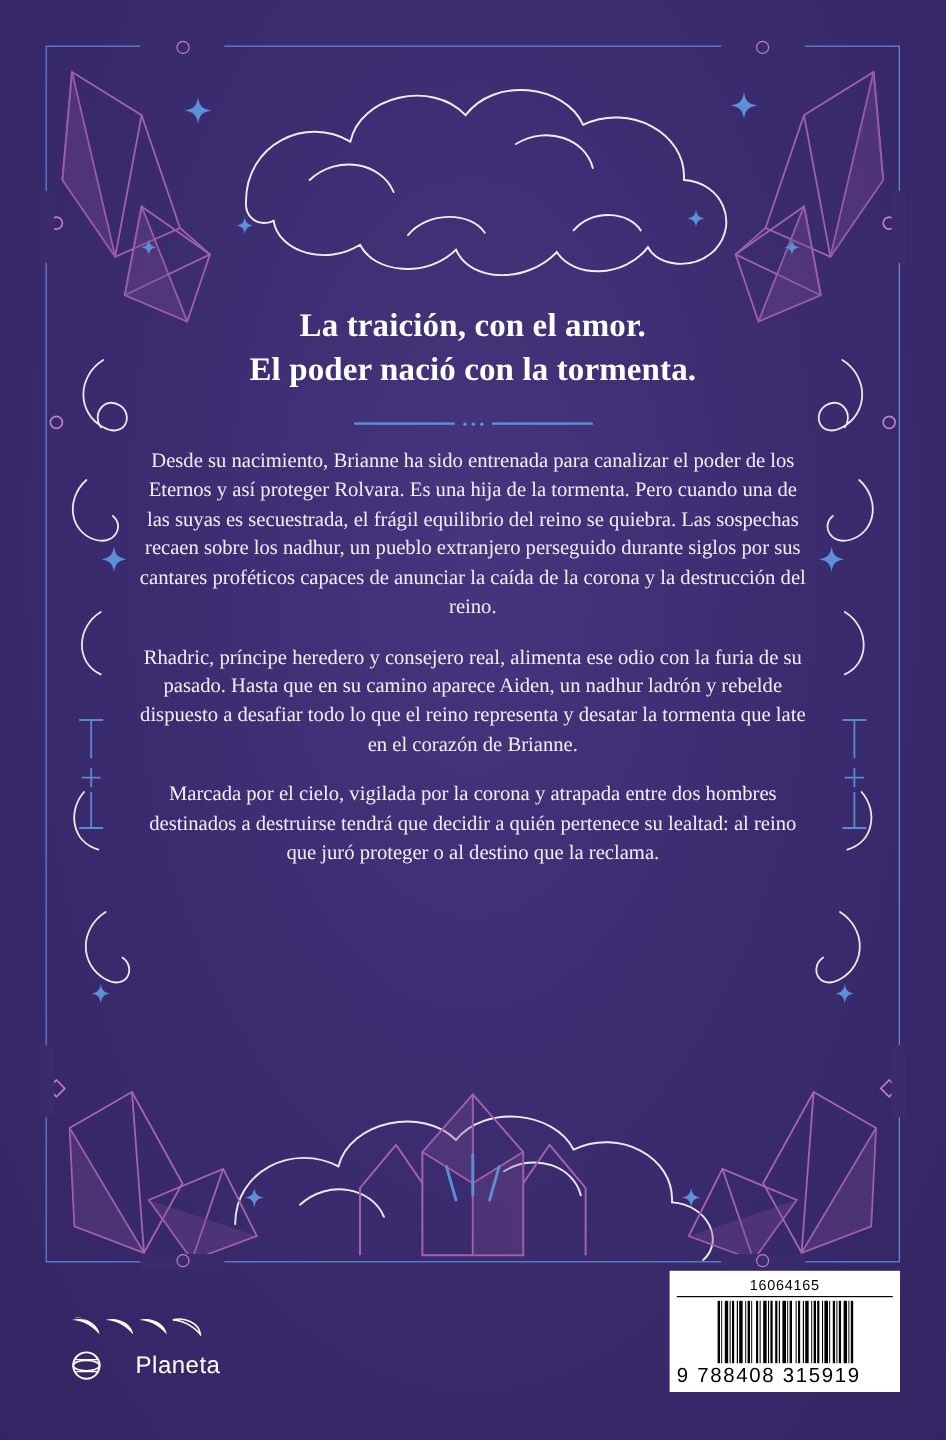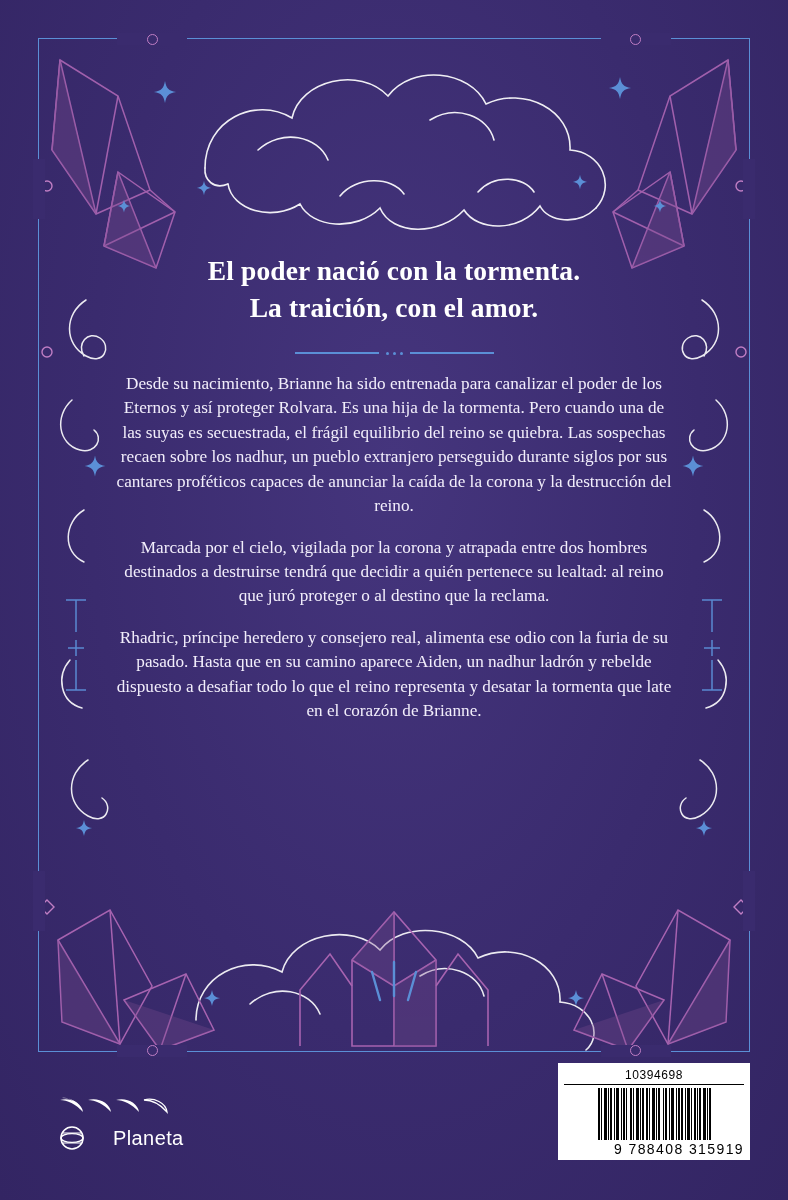--- a/index.html
+++ b/index.html
@@ -208,23 +208,23 @@
     align-items: flex-end;
     gap: 0;
     justify-content: center;
   }
   .bars span {
     display: block;
     background: #000;
     height: 100%;
   }
   .barcode-num {
-    text-align: right;
+    text-align: left;
     font-family: "Liberation Sans", sans-serif;
-    font-size: 14px;
+    font-size: 17px;
     color: #000;
     letter-spacing: 1.4px;
     margin-top: 1px;
   }
 </style>
 </head>
 <body>
 
 <div class="cover">
 
@@ -384,38 +384,38 @@
     <span class="frame-break fb-right-t"></span>
     <span class="frame-break fb-right-b"></span>
     <span class="corner-dot" style="left:108px; top:-5px;"></span>
     <span class="corner-dot" style="right:108px; top:-5px;"></span>
     <span class="corner-dot" style="left:108px; bottom:-5px;"></span>
     <span class="corner-dot" style="right:108px; bottom:-5px;"></span>
   </div>
 
   <div class="content">
     <div class="tagline">
+      <div>La traición, con el amor.</div>
       <div>El poder nació con la tormenta.</div>
-      <div>La traición, con el amor.</div>
     </div>
 
     <div class="divider">
       <span class="dline"></span>
       <span class="ddots">
           <i></i>
           <i></i>
           <i></i>
         </span>
       <span class="dline"></span>
     </div>
 
     <div class="blurb">
       <p>Desde su nacimiento, Brianne ha sido entrenada para canalizar el poder de los Eternos y así proteger Rolvara. Es una hija de la tormenta. Pero cuando una de las suyas es secuestrada, el frágil equilibrio del reino se quiebra. Las sospechas recaen sobre los nadhur, un pueblo extranjero perseguido durante siglos por sus cantares proféticos capaces de anunciar la caída de la corona y la destrucción del reino.</p>
+      <p>Rhadric, príncipe heredero y consejero real, alimenta ese odio con la furia de su pasado. Hasta que en su camino aparece Aiden, un nadhur ladrón y rebelde dispuesto a desafiar todo lo que el reino representa y desatar la tormenta que late en el corazón de Brianne.</p>
       <p>Marcada por el cielo, vigilada por la corona y atrapada entre dos hombres destinados a destruirse tendrá que decidir a quién pertenece su lealtad: al reino que juró proteger o al destino que la reclama.</p>
-      <p>Rhadric, príncipe heredero y consejero real, alimenta ese odio con la furia de su pasado. Hasta que en su camino aparece Aiden, un nadhur ladrón y rebelde dispuesto a desafiar todo lo que el reino representa y desatar la tormenta que late en el corazón de Brianne.</p>
     </div>
   </div>
 
   <div class="footer">
 
     <div class="moons">
       <svg width="110" height="22" viewBox="0 0 110 22">
         <g fill="#ffffff">
           <path d="M4,4 C16,4 22,10 22,16 C22,10 10,2 4,4 Z"></path>
           <path d="M2,6 C12,3 24,9 25,18 C18,10 9,6 2,6 Z"></path>
@@ -436,21 +436,21 @@
       <svg width="28" height="28" viewBox="0 0 28 28">
         <circle cx="14" cy="14" r="11" fill="none" stroke="#ffffff" stroke-width="1.6"></circle>
         <ellipse cx="14" cy="14" rx="11" ry="4.4" fill="none" stroke="#ffffff" stroke-width="1.4"></ellipse>
         <path d="M5,9 L23,9 M5,19 L23,19" stroke="#ffffff" stroke-width="1.2" fill="none"></path>
       </svg>
       <span class="publisher-name">Planeta</span>
     </div>
 
 
     <div class="barcode-wrap">
-      <div class="barcode-top">10394698</div>
+      <div class="barcode-top">16064165</div>
       <div class="bars">
         <span style="width:2px"></span>
           <span style="width:1px;background:#fff"></span>
         <span style="width:1px"></span>
           <span style="width:2px;background:#fff"></span>
         <span style="width:3px"></span>
           <span style="width:1px;background:#fff"></span>
         <span style="width:1px"></span>
           <span style="width:1px;background:#fff"></span>
         <span style="width:2px"></span>

